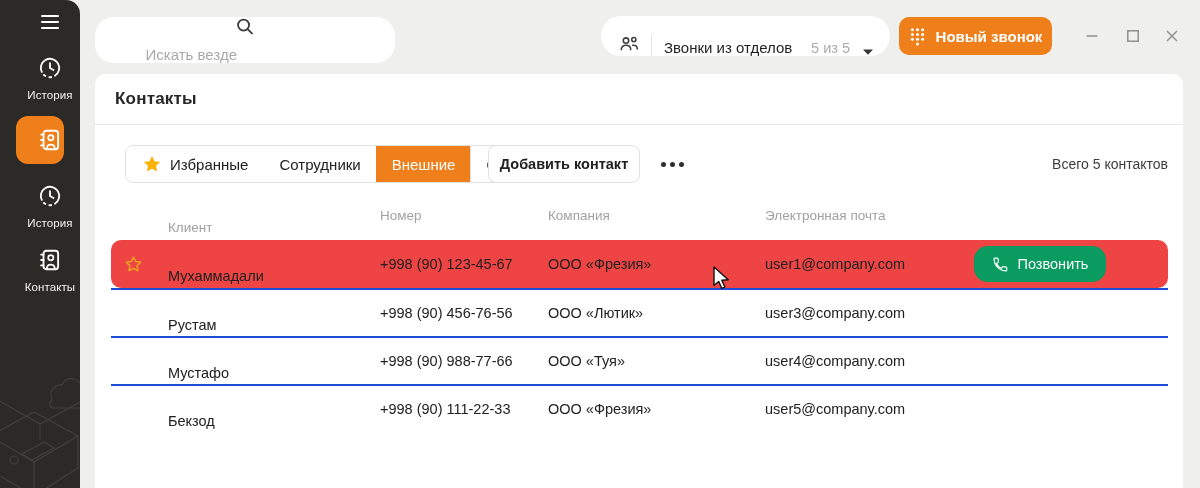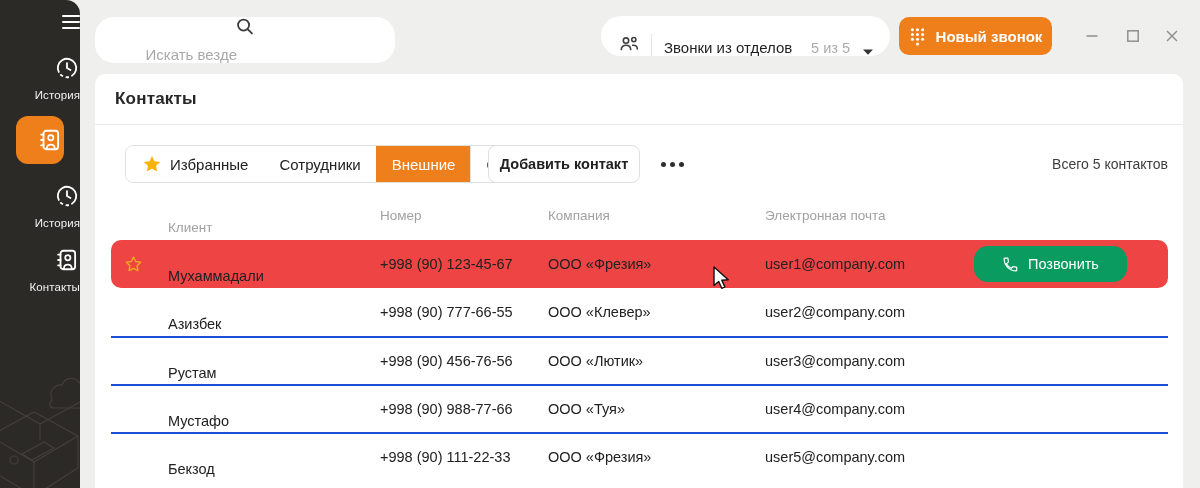--- a/index.html
+++ b/index.html
@@ -3,21 +3,21 @@
 <meta charset="utf-8">
 <style>
   * { margin:0; padding:0; box-sizing:border-box; }
   html,body { width:1200px; height:488px; overflow:hidden; }
   body { font-family:"Liberation Sans","DejaVu Sans",sans-serif; background:#EFEFED; }
   #app { position:relative; width:1200px; height:488px; background:#EFEFED; overflow:hidden; }
 
   
   .sidebar { position:absolute; left:0; top:0; bottom:0; width:80px;
              background:#2B2A27; border-top-right-radius:14px; z-index:3; overflow:hidden; }
-  .sb-item { position:absolute; left:0; width:80px; text-align:right; cursor:pointer;padding-left:20px; }
+  .sb-item { position:absolute; left:0; width:80px; text-align:center; cursor:pointer;padding-left:20px; }
   .sb-item .lbl { display:block; color:#F2F2F1; font-size:11.5px; margin-top:4px; letter-spacing:.1px; }
   .sb-burger { top:14px; }
   .sb-hist1  { top:55px; }
   .sb-tile   { top:116px; left:16px; width:48px; height:48px; background:#EE7F1B;
                border-radius:12px; display:flex; align-items:center; justify-content:center; }
   .sb-hist2  { top:183px; }
   .sb-cont   { top:247px; }
   .watermark { position:absolute; left:0; bottom:0; width:80px; height:180px; pointer-events:none; }
 
   
@@ -75,21 +75,21 @@
   .thead span { position:absolute; top:11px; font-size:13.5px; color:#A1A1A1; }
   .col-name    { left:57px;margin-top:12px; }
   .col-phone   { left:269px; }
   .col-company { left:437px; }
   .col-email   { left:654px; }
   .row { position:relative; height:48px; }
   .row.active { background:#ef4444; border-radius:10px; }
   .row.sep { border-top:2px solid #1d4ed8; }
   .cell { position:absolute; top:50%; transform:translateY(-50%); font-size:14.5px; color:#212121; white-space:nowrap; }
   .cell.star { left:13px; display:flex; }
-  .call-btn { position:absolute; left:863px; top:6px; width:153px; height:36px;
+  .call-btn { position:absolute; left:863px; top:6px; width:132px; height:36px;
           background:#0A9B60; border:none; border-radius:14px; color:#fff; font-family:inherit;
           font-size:14.5px; font-weight:500; display:flex; align-items:center;
           justify-content:center; gap:9px; cursor:pointer; }
 
   .cursor { position:absolute; left:712px; top:266px; z-index:9; pointer-events:none; }
 </style>
 </head>
 <body>
 
 <div id="app">
@@ -278,26 +278,20 @@
         <span class="cell col-company">ООО «Фрезия»</span>
         <span class="cell col-email">user1@company.com</span>
         <button class="call-btn">
           <svg width="17" height="17" viewBox="0 0 24 24">
             <path d="M6.4 10.8 a15 15 0 0 0 6.6 6.6 l2.2-2.2 c.3-.3.7-.4 1-.2 1.1.4 2.3.6 3.6.6 .6 0 1 .4 1 1 V20 c0 .6-.4 1-1 1 C10.6 21 3 13.4 3 4 c0-.6.4-1 1-1 h3.5 c.6 0 1 .4 1 1 0 1.3.2 2.5.6 3.6 .1.3 0 .7-.2 1 z" fill="none" stroke="#FFFFFF" stroke-width="1.7" stroke-linejoin="round"></path>
           </svg>
           <span>Позвонить</span>
         </button>
       </div>
 
-      <div class="row">
-        <span class="cell col-name">Азизбек</span>
-        <span class="cell col-phone">+998 (90) 777-66-55</span>
-        <span class="cell col-company">ООО «Клевер»</span>
-        <span class="cell col-email">user2@company.com</span>
-      </div>
 
       <div class="row sep">
         <span class="cell col-name">Рустам</span>
         <span class="cell col-phone">+998 (90) 456-76-56</span>
         <span class="cell col-company">ООО «Лютик»</span>
         <span class="cell col-email">user3@company.com</span>
       </div>
 
       <div class="row sep">
         <span class="cell col-name">Мустафо</span>

